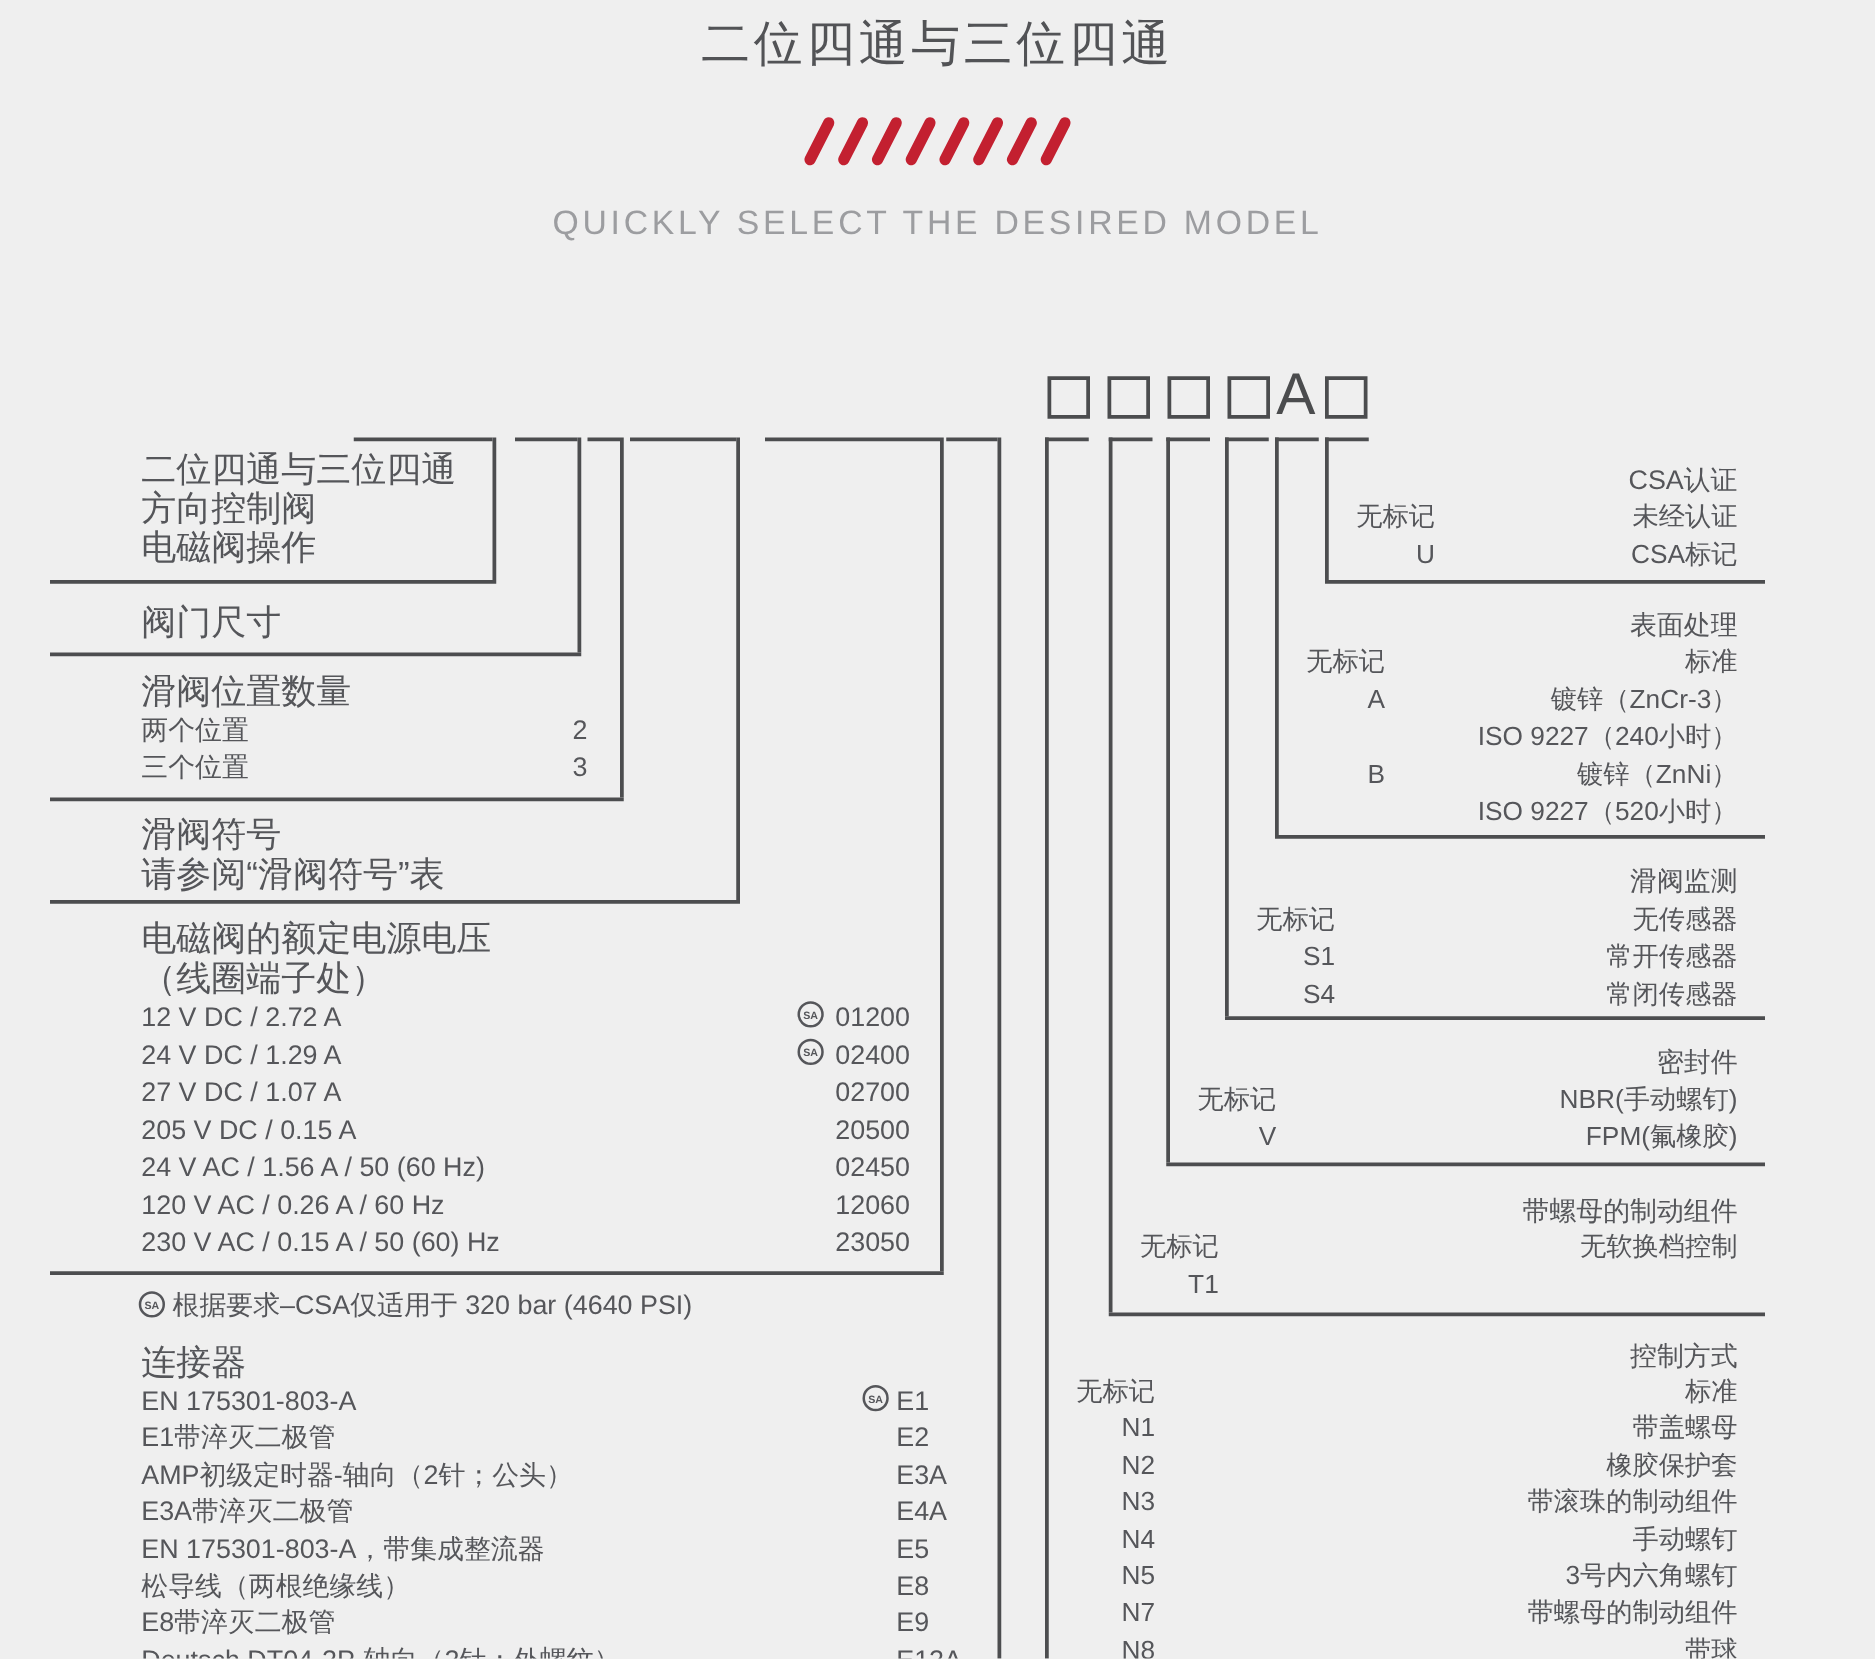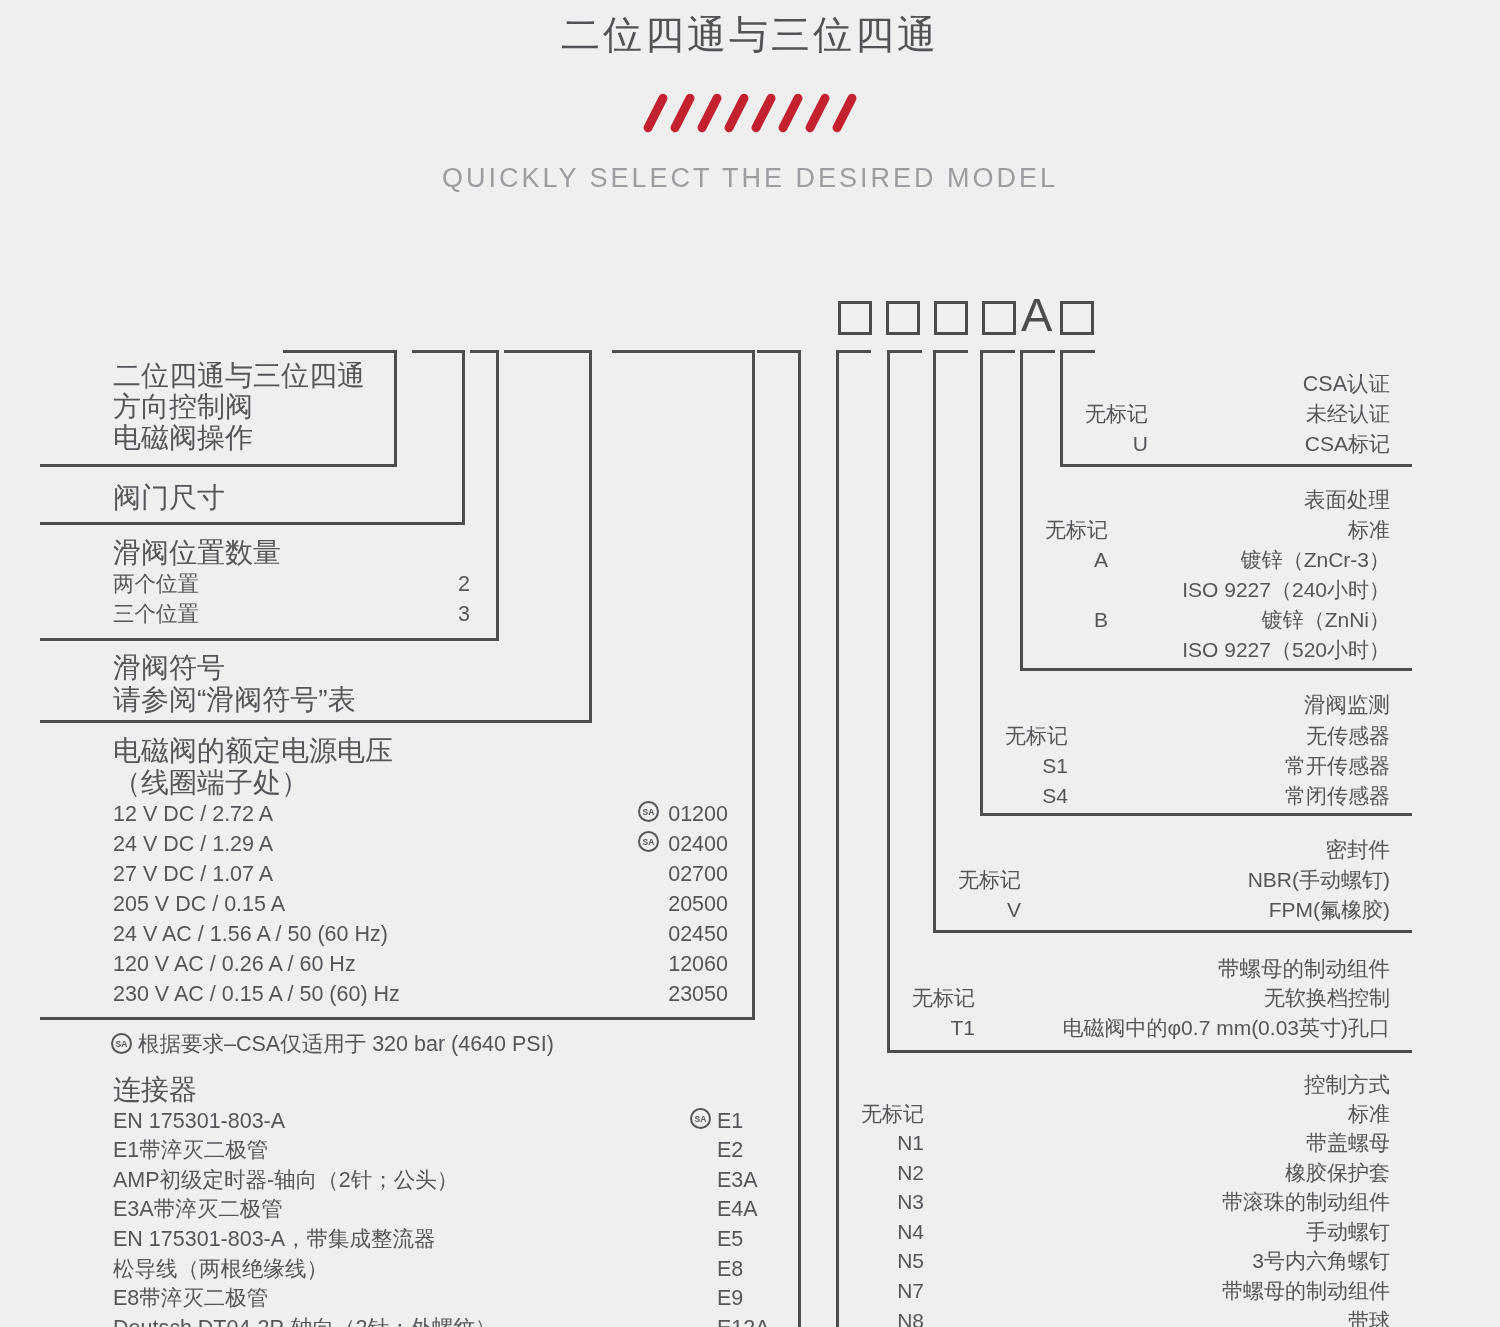--- a/index.html
+++ b/index.html
@@ -291,21 +291,20 @@
   </div>
 
   <div class="rsec" style="left:887px;width:525px;top:0">
     <div class="rhead" style="top:956px">带螺母的制动组件</div>
     <div class="rrow" style="top:985px">
       <span class="rcode">无标记</span>
       <span class="rdesc">无软换档控制</span>
     </div>
     <div class="rrow" style="top:1015px">
       <span class="rcode">T1</span>
-      <span class="rdesc">电磁阀中的φ0.7 mm(0.03英寸)孔口</span>
     </div>
   </div>
 
   <div class="rsec" style="left:836px;width:576px;top:0">
     <div class="rhead" style="top:1072px">控制方式</div>
     <div class="rrow" style="top:1101px">
       <span class="rcode">无标记</span>
       <span class="rdesc">标准</span>
     </div>
     <div class="rrow" style="top:1130px">

